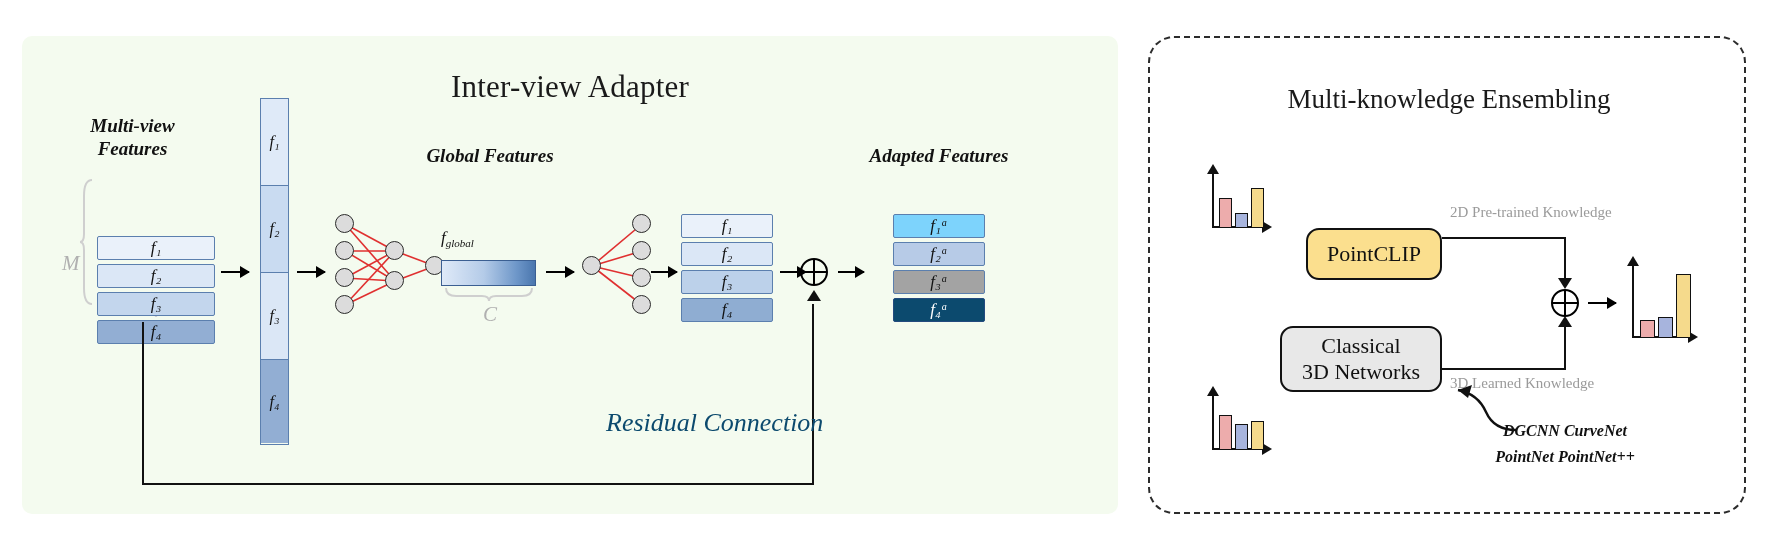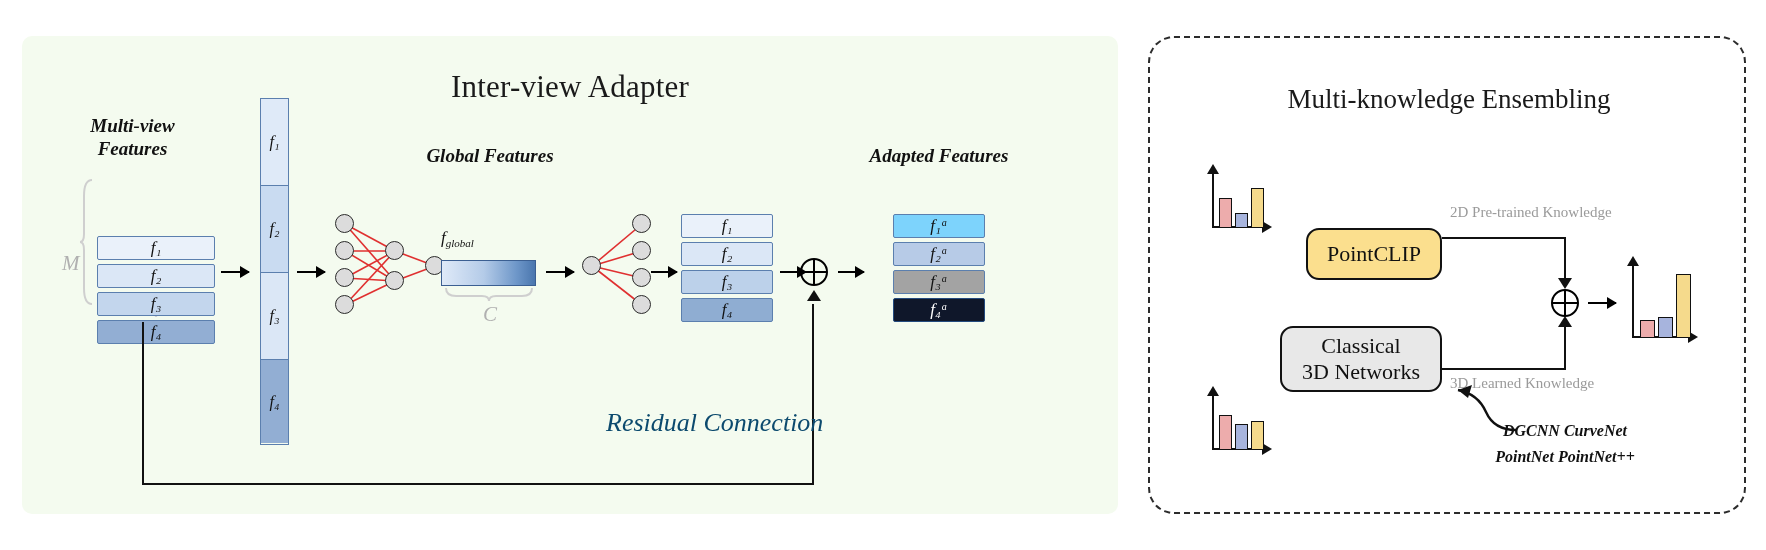--- a/index.html
+++ b/index.html
@@ -217,21 +217,21 @@
   <div id="adapt-stack">
     <div class="fbox" style="background:#7dd3fc">
         <span>f₁ᵃ</span>
       </div>
     <div class="fbox" style="background:#b7cbe7">
         <span>f₂ᵃ</span>
       </div>
     <div class="fbox" style="background:#a3a3a3">
         <span>f₃ᵃ</span>
       </div>
-    <div class="fbox" style="background:#0f172a;color:#fff;border-color:#234a7e">
+    <div class="fbox" style="background:#0c4a6e;color:#fff;border-color:#234a7e">
         <span>f₄ᵃ</span>
       </div>
   </div>
 
   <div class="ln" style="left:120px;top:286px;width:2.4px;height:163px"></div>
   <div class="ln" style="left:120px;top:447px;width:672px;height:2.4px"></div>
   <div class="ln" style="left:790px;top:268px;width:2.4px;height:181px"></div>
   <div class="ahead-up" style="left:785px;top:254px"></div>
   <div class="greylbl" style="left:584px;top:372px;">Residual Connection</div>
 </div>

